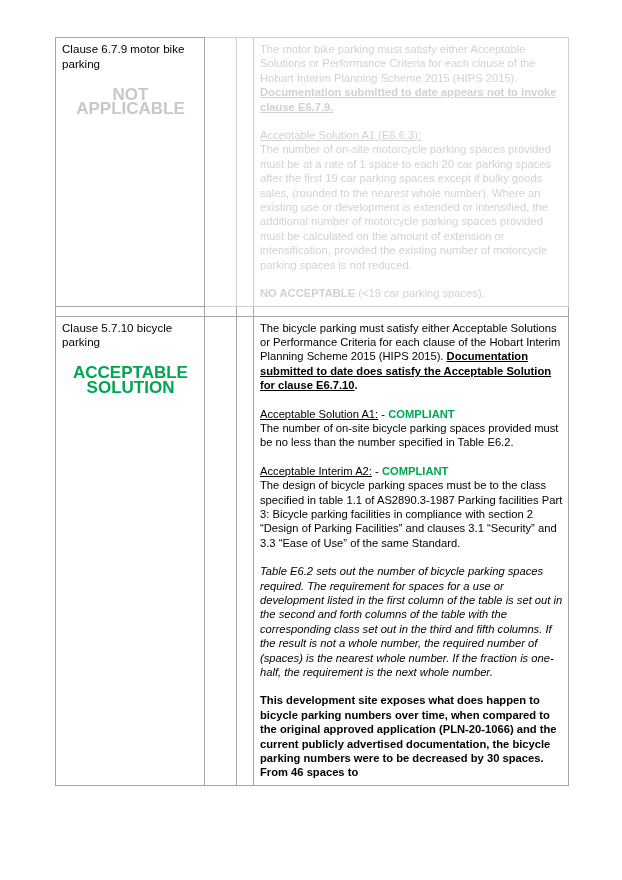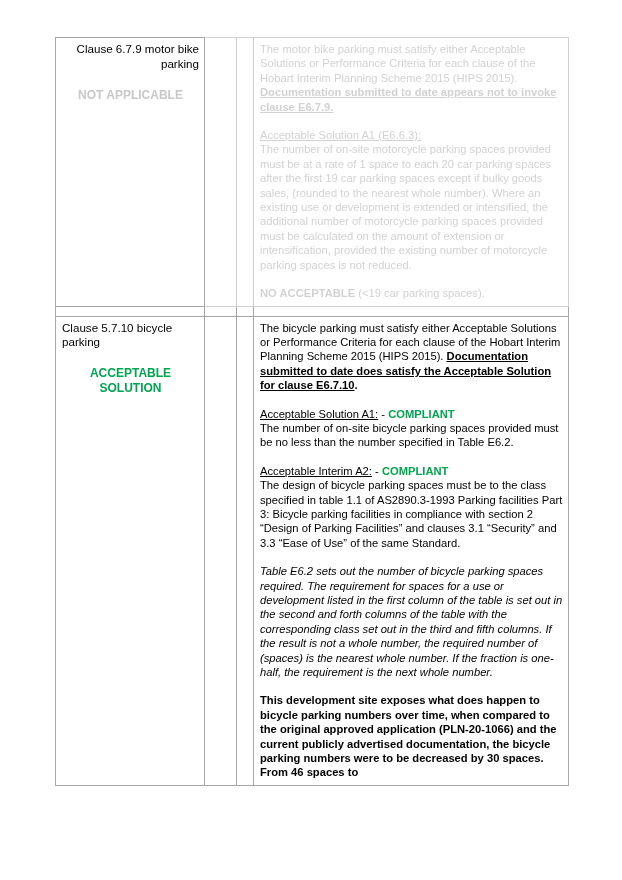--- a/index.html
+++ b/index.html
@@ -36,32 +36,32 @@
     line-height: 14.4px;
     color: #000000;
   }
   col.c1 { width: 149px; }
   col.c2 { width: 32px; }
   col.c3 { width: 17px; }
   col.c4 { width: 315px; }
 
   
   .faded td { color: #d2d2d2; border-color: #cfcfcf; }
-  .faded .clause-title { color: #000000; text-align: right; }
+  .faded .clause-title { color: #000000; }
   .faded td.col-a { border-color: #a6a6a6; }
 
   .clause-title {
     font-size: 11.6px;
     line-height: 14.8px;
   }
   .status {
     display: block;
     text-align: center;
     font-weight: bold;
-    font-size: 12px;
+    font-size: 17px;
     line-height: 14.8px;
     margin-top: 16px;
   }
   .status.na { color: #c8c8c8; }
   .status.ok { color: #00a550; }
 
   p {
     margin: 0 0 0 0;
   }
   p.gap { margin-top: 14px; }
@@ -133,21 +133,21 @@
             <span class="b u">Documentation submitted to date does satisfy the Acceptable Solution for clause E6.7.10</span><span class="b">.</span>
           </p>
 
           <p class="gap">
             <span class="nowrap-block"><span class="u">Acceptable Solution A1:</span><span> - </span><span class="green">COMPLIANT</span></span>
             <span>The number of on-site bicycle parking spaces provided must be no less than the number specified in Table E6.2.</span>
           </p>
 
           <p class="gap">
             <span class="nowrap-block"><span class="u">Acceptable Interim A2:</span><span> - </span><span class="green">COMPLIANT</span></span>
-            <span>The design of bicycle parking spaces must be to the class specified in table 1.1 of AS2890.3-1993 Parking facilities Part 3: Bicycle parking facilities in compliance with section 2 “Design of Parking Facilities” and clauses 3.1 “Security” and 3.3 “Ease of Use” of the same Standard.</span>
+            <span>The design of bicycle parking spaces must be to the class specified in table 1.1 of AS2890.3-1987 Parking facilities Part 3: Bicycle parking facilities in compliance with section 2 “Design of Parking Facilities” and clauses 3.1 “Security” and 3.3 “Ease of Use” of the same Standard.</span>
           </p>
 
           <p class="gap i">Table E6.2 sets out the number of bicycle parking spaces required. The requirement for spaces for a use or development listed in the first column of the table is set out in the second and forth columns of the table with the corresponding class set out in the third and fifth columns. If the result is not a whole number, the required number of (spaces) is the nearest whole number. If the fraction is one-half, the requirement is the next whole number.</p>
 
           <p class="gap b">This development site exposes what does happen to bicycle parking numbers over time, when compared to the original approved application (PLN-20-1066) and the current publicly advertised documentation, the bicycle parking numbers were to be decreased by 30 spaces. From 46 spaces to</p>
         </td>
       </tr>
 
     </tbody>
   </table>

